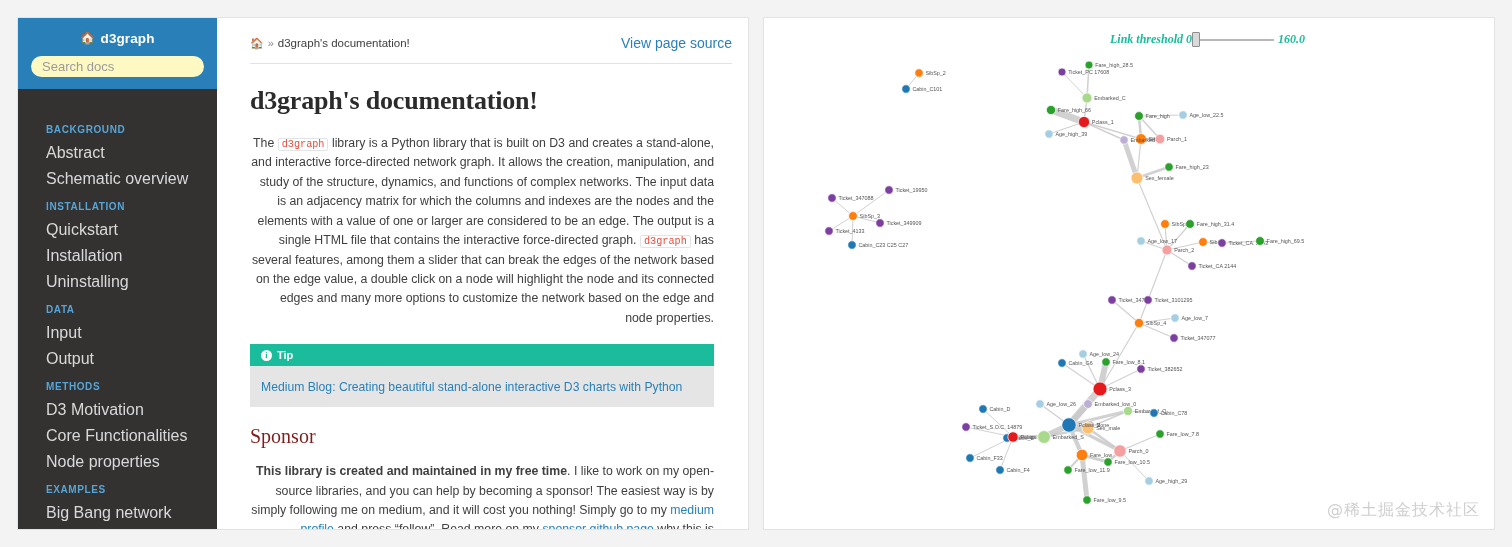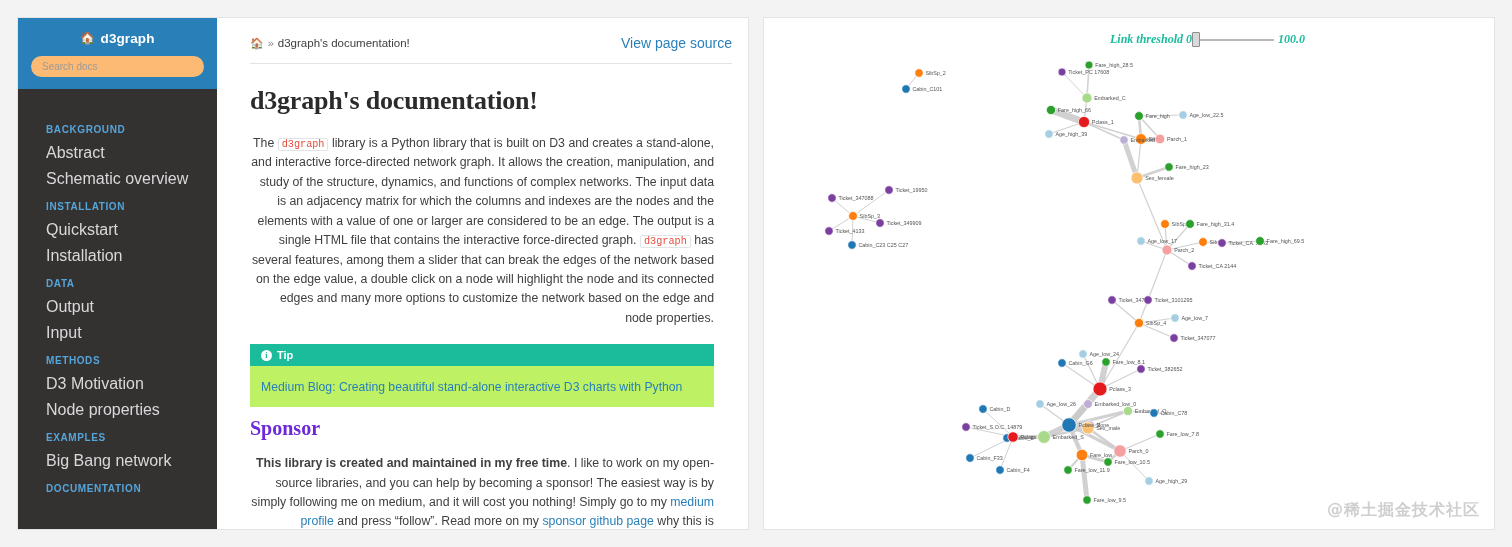--- a/index.html
+++ b/index.html
@@ -34,21 +34,21 @@
     text-align: center;
   }
   .brand {
     color: #ffffff; font-size: 13.5px; font-weight: bold;
     letter-spacing: .1px; display: inline-flex; align-items: center; gap: 5px;
   }
   .home-glyph { font-size: 12px; line-height: 1; }
   .search-wrap { padding: 0 13px; margin-top: 10px; }
   .search-input {
     width: 100%; height: 21px; border: none; border-radius: 50px;
-    background: #fdba74; color: #666; font-size: 10px;
+    background: #fef9c3; color: #666; font-size: 13px;
     padding: 0 11px; outline: none;
     font-family: "Liberation Sans", sans-serif;
   }
   .search-input::placeholder { color: #9b9b9b; }
   .nav { padding: 14px 0 0 0; margin-top: 12px; }
   .nav-caption {
     color: #55a5d9; font-size: 10px; font-weight: bold;
     letter-spacing: .6px; padding: 9px 0 5px 28px; text-transform: uppercase;
   }
   .nav-item {
@@ -72,22 +72,22 @@
   .crumb-txt { color: #404040; font-size: 11.5px; }
   .view-source { color: #2980b9; font-size: 14px; text-decoration: none; cursor: pointer; }
 
   h1.doc-title {
     font-family: "Liberation Serif", serif;
     font-size: 26px; font-weight: bold; color: #2b2b2b;
     margin: 22px 0 18px 0; letter-spacing: -.2px;
   }
   h2.doc-h2 {
     font-family: "Liberation Serif", serif;
-    font-size: 20px; font-weight: bold; color: #6d28d9;
-    margin: 10px 0 14px 0;
+    font-size: 20px; font-weight: normal; color: #7f1d1d;
+    margin: 18px 0 14px 0;
   }
   p.body {
     font-size: 12.3px; line-height: 1.58; color: #404040;
     margin: 0 0 10px 0; max-width: 464px; text-align: right;
   }
   code.lit {
     font-family: "Liberation Mono", monospace;
     font-size: 10.2px; color: #e74c3c; background: #fff;
     border: 1px solid #e1e4e5; border-radius: 2px;
     padding: 0 3px; white-space: nowrap;
@@ -100,21 +100,21 @@
     background: #1abc9c; color: #ffffff; font-size: 11px; font-weight: bold;
     padding: 5px 11px; display: flex; align-items: center; gap: 5px;
   }
   .info-glyph {
     width: 11px; height: 11px; border-radius: 50%;
     background: #ffffff; color: #1abc9c; font-size: 8.5px;
     font-weight: bold; display: inline-flex;
     align-items: center; justify-content: center; font-family: "Liberation Serif", serif;
   }
   .admonition-body {
-    background: #bef264; padding: 11px 11px 12px 11px;
+    background: #e5e5e5; padding: 11px 11px 12px 11px;
   }
   .admonition-body a { color: #2980b9; font-size: 12.2px; text-decoration: none; cursor: pointer; }
 
   
   .graph-window {
     position: absolute; left: 764px; top: 18px;
     width: 730px; height: 511px;
     background: #ffffff; box-shadow: 0 0 0 1px #e3e3e3;
     overflow: hidden;
   }
@@ -137,21 +137,20 @@
   }
   .graph-svg { position: absolute; left: 0; top: 0; }
   .nlabel {
     font-family: "Liberation Sans", sans-serif;
     font-size: 5.4px; fill: #555555;
   }
   .watermark {
     position: absolute; right: 14px; bottom: 8px;
     font-size: 16px; color: #cfcfcf; letter-spacing: 1px;
     font-family: "DejaVu Sans", sans-serif;
-    font-weight: bold;
   }
 </style>
 </head>
 <body>
 
 <div id="root">
 
   <div class="docs-window">
 
     <div class="sidebar">
@@ -164,25 +163,27 @@
           <input class="search-input" type="text" placeholder="Search docs" style="">
         </div>
       </div>
       <div class="nav" id="nav">
           <div class="nav-caption">BACKGROUND</div>
           <a class="nav-item">Abstract</a>
           <a class="nav-item">Schematic overview</a>
           <div class="nav-caption">INSTALLATION</div>
           <a class="nav-item">Quickstart</a>
           <a class="nav-item">Installation</a>
+          <a class="nav-item">Uninstalling</a>
           <div class="nav-caption">DATA</div>
+          <a class="nav-item">Input</a>
           <a class="nav-item">Output</a>
-          <a class="nav-item">Input</a>
           <div class="nav-caption">METHODS</div>
           <a class="nav-item">D3 Motivation</a>
+          <a class="nav-item">Core Functionalities</a>
           <a class="nav-item">Node properties</a>
           <div class="nav-caption">EXAMPLES</div>
           <a class="nav-item">Big Bang network</a>
           <div class="nav-caption">DOCUMENTATION</div>
         </div>
     </div>
 
     <div class="content">
 
       <div class="breadcrumbs">
@@ -217,21 +218,21 @@
     </div>
   </div>
 
   <div class="graph-window">
 
     <div class="slider-row">
       <span class="slider-label">Link threshold 0</span>
       <span class="slider-track">
         <span class="slider-thumb"></span>
       </span>
-      <span class="slider-max">100.0</span>
+      <span class="slider-max">160.0</span>
     </div>
 
     <svg class="graph-svg" id="graph-svg" width="730" height="511">
         <g>
           <line x1="155" y1="55" x2="142" y2="71" stroke="#c9c9c9" stroke-opacity="0.85" stroke-width="1"></line>
           <line x1="325" y1="47" x2="323" y2="80" stroke="#c9c9c9" stroke-opacity="0.85" stroke-width="1.6"></line>
           <line x1="298" y1="54" x2="323" y2="80" stroke="#c9c9c9" stroke-opacity="0.85" stroke-width="1"></line>
           <line x1="323" y1="80" x2="320" y2="104" stroke="#c9c9c9" stroke-opacity="0.85" stroke-width="1.4"></line>
           <line x1="287" y1="92" x2="320" y2="104" stroke="#c9c9c9" stroke-opacity="0.85" stroke-width="7"></line>
           <line x1="320" y1="104" x2="285" y2="116" stroke="#c9c9c9" stroke-opacity="0.85" stroke-width="1.2"></line>

